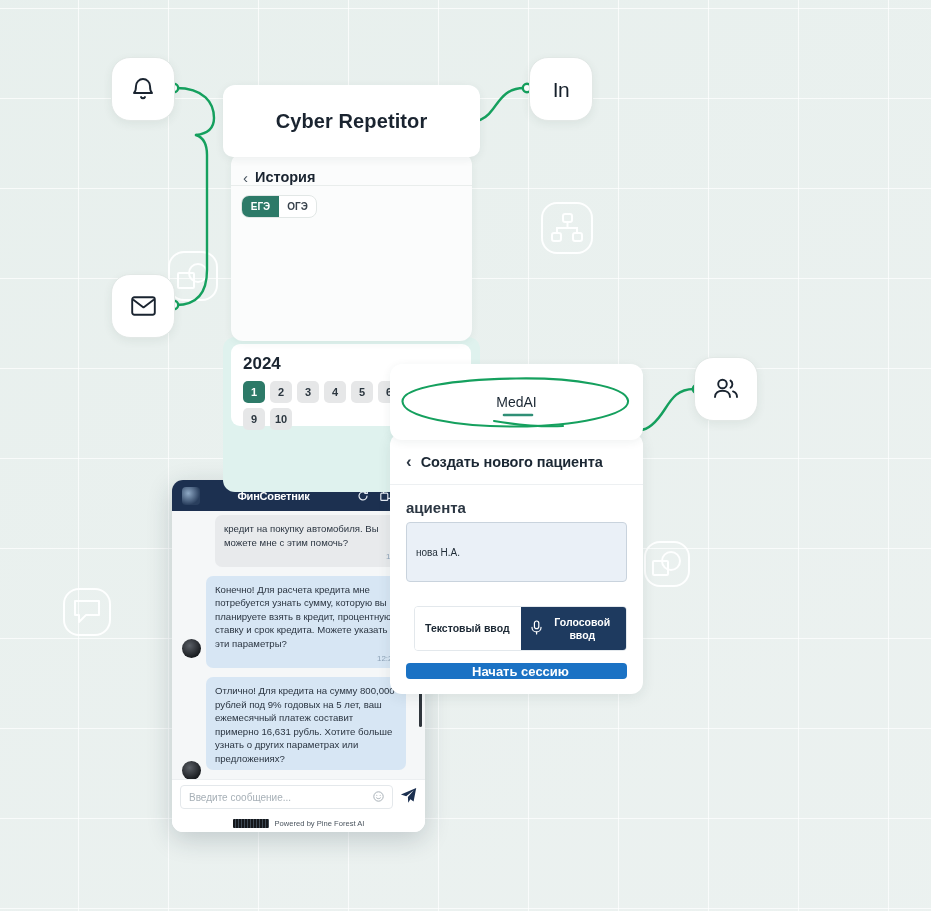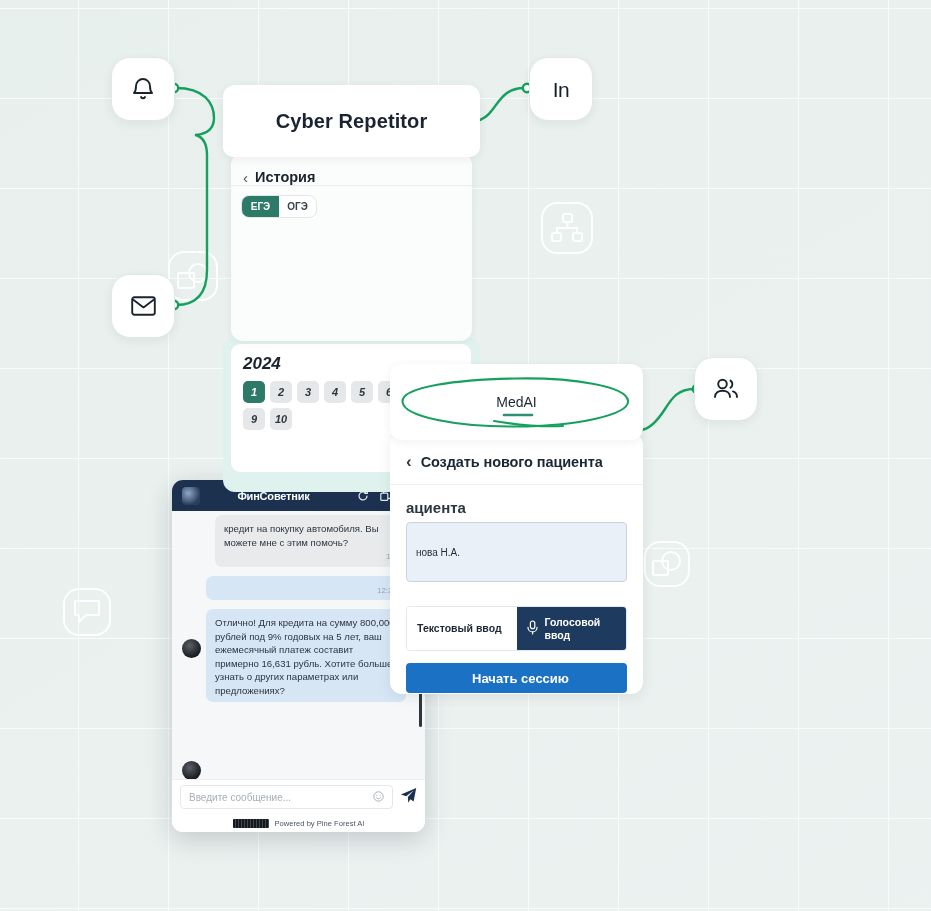--- a/index.html
+++ b/index.html
@@ -66,21 +66,21 @@
   .cy-tab.act{color:#26303a;}
   .cy-tabline{position:absolute;left:8px;bottom:0;width:46px;height:2px;background:#2f7d6b;border-radius:2px;}
   .cy-tabrule{height:1px;background:#e9edec;margin:0 0 0 0;}
   .cy-seg{display:flex;margin:9px 0 0 10px;border:1px solid #e2e7e6;border-radius:8px;width:74px;overflow:hidden;background:#fff;}
   .cy-seg div{flex:1;text-align:center;font-size:10px;font-weight:bold;padding:5px 0;color:#38424c;}
   .cy-seg div.on{background:#2d7a68;color:#fff;}
   .cy-years{
     position:absolute;left:0px;top:252px;width:257px;height:155px;
     background:#dff2ee;border-radius:12px;z-index:1;
   }
-  .cy-ycard{position:absolute;left:8px;top:7px;width:240px;height:128px;background:#fff;border-radius:9px;padding:10px 0 0 12px;box-sizing:border-box;font-style:italic;}
+  .cy-ycard{position:absolute;left:8px;top:7px;width:240px;height:82px;background:#fff;border-radius:9px;padding:10px 0 0 12px;box-sizing:border-box;}
   .cy-year{font-size:17px;font-weight:bold;color:#1a2430;margin-bottom:7px;}
   .cy-grid{display:flex;flex-wrap:wrap;gap:5px;width:212px;}
   .cy-num{width:22px;height:22px;border-radius:5px;background:#e6e7e8;color:#2c3740;
           font-size:11px;font-weight:bold;display:flex;align-items:center;justify-content:center;}
   .cy-num.on{background:#2d7a68;color:#fff;}
 
   
   #card-med{position:absolute;left:390px;top:364px;width:253px;height:330px;}
   .md-head{position:absolute;left:0;top:0;width:253px;height:76px;background:#fff;border-radius:12px;
            box-shadow:0 2px 10px rgba(30,60,50,.07);display:flex;align-items:center;justify-content:center;z-index:3;}
@@ -88,25 +88,25 @@
   .md-ellipse{position:absolute;left:8px;top:10px;width:237px;height:56px;z-index:1;}
   .md-body{position:absolute;left:0;top:69px;width:253px;height:261px;background:#fff;border-radius:12px;
            box-shadow:0 3px 14px rgba(30,60,50,.09);z-index:2;overflow:hidden;}
   .md-topbar{display:flex;align-items:center;gap:9px;padding:20px 0 0 16px;}
   .md-topbar .chev{font-size:17px;color:#2d3845;line-height:1;font-weight:bold;}
   .md-h2{font-size:14.5px;font-weight:bold;color:#1b2733;letter-spacing:-.1px;}
   .md-rule{height:1px;background:#edf0f2;margin:14px 0 0 0;}
   .md-label{font-size:15px;font-weight:bold;color:#2b3642;padding:14px 16px 0 16px;}
   .md-input{margin:6px 16px 0 16px;height:26px;background:#eaf0f7;border:1px solid #c9d3dd;border-radius:4px;
             display:flex;align-items:center;padding:16px 9px;font-size:10px;color:#1f2b36;}
-  .md-seg{display:flex;margin:24px 16px 0 16px;border-radius:4px;overflow:hidden;border:1px solid #e3e8ec;}
+  .md-seg{display:flex;margin:24px 16px 0 24px;border-radius:4px;overflow:hidden;border:1px solid #e3e8ec;text-align:center;}
   .md-seg>div{flex:1;display:flex;align-items:center;gap:7px;padding:9px 10px;font-size:10.5px;font-weight:bold;line-height:1.2;}
   .md-seg .t1{background:#fff;color:#1b2733;}
   .md-seg .t2{background:#1e3a5f;color:#fff;}
-  .md-cta{margin:12px 16px 0 16px;height:30px;background:#1b72c4;border-radius:4px;color:#fff;
+  .md-cta{margin:12px 16px 0 16px;height:16px;background:#1b72c4;border-radius:4px;color:#fff;
           display:flex;align-items:center;justify-content:center;font-size:13px;font-weight:bold;padding-left:8px;}
 
   
   #card-chat{position:absolute;left:172px;top:480px;width:253px;height:352px;
              background:#fff;border-radius:11px;overflow:hidden;
              box-shadow:0 7px 26px rgba(25,45,60,.20);}
   .ch-head{height:31px;background:#1c3050;display:flex;align-items:center;padding:0 10px;gap:8px;}
   .ch-logo{width:18px;height:18px;border-radius:4px;flex:0 0 auto;
            background:radial-gradient(circle at 35% 35%,#8fa9c5,#2a3f5e 70%);}
   .ch-name{flex:1;text-align:center;font-size:11px;font-weight:bold;color:#fff;letter-spacing:-.2px;margin-left:-10px;}
@@ -314,20 +314,21 @@
     </div>
 
     <div class="ch-body">
       <div class="msg user">
         <span>кредит на покупку автомобиля. Вы можете мне с этим помочь?</span>
         <span class="tm">12:26</span>
       </div>
 
       <div class="ch-ava" style="top:128px;"></div>
       <div class="msg bot">
+        <span>Конечно! Для расчета кредита мне потребуется узнать сумму, которую вы планируете взять в кредит, процентную ставку и срок кредита. Можете указать эти параметры?</span>
         <span class="tm">12:26</span>
       </div>
 
 
       <div class="ch-ava" style="top:250px;"></div>
       <div class="msg bot">
         <span>Отлично! Для кредита на сумму 800,000 рублей под 9% годовых на 5 лет, ваш ежемесячный платеж составит примерно 16,631 рубль. Хотите больше узнать о других параметрах или предложениях?</span>
       </div>
 
       <div class="ch-scroll"></div>

